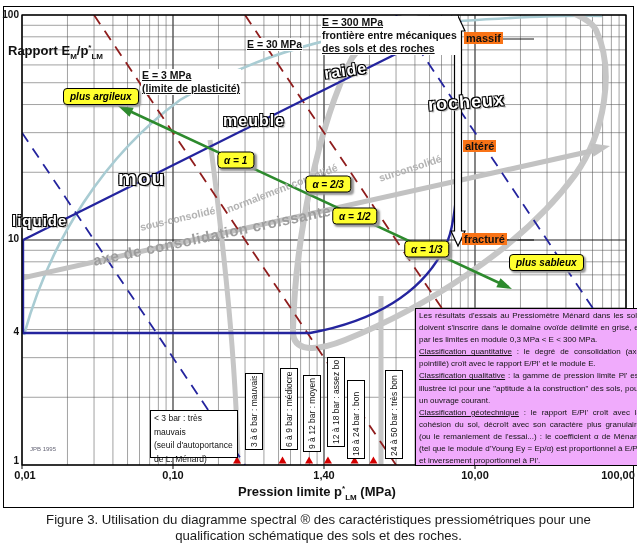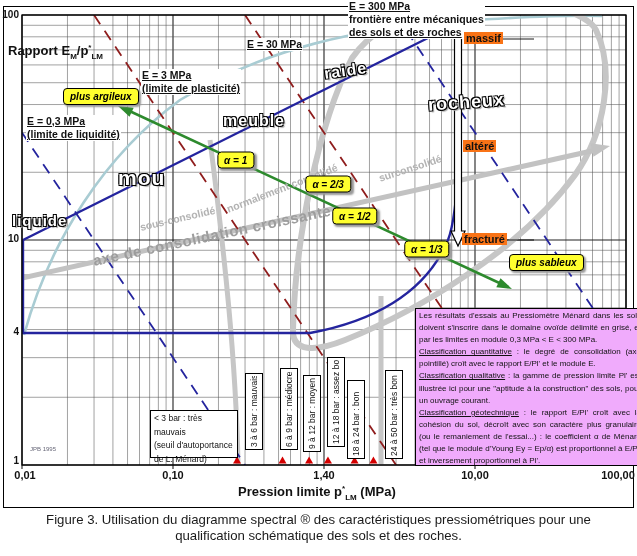--- a/index.html
+++ b/index.html
@@ -175,32 +175,28 @@
   <div class="abs xtick" style="left:453px;">10,00</div>
   <div class="abs xtick" style="left:596px;">100,00</div>
 
   <div class="abs axis-title" style="left:8px;top:43px;">
     <span>Rapport E</span><sub>M</sub><span>/p</span><sup>*</sup><sub>LM</sub>
   </div>
   <div class="abs axis-title" style="left:238px;top:484px;">
     <span>Pression limite p</span><sup>*</sup><sub>LM</sub><span> (MPa)</span>
   </div>
 
-  <div class="abs elabel" style="left:26px;top:115px;">
-    <div class="u">E = 0,3 MPa</div>
-    <div class="u">(limite de liquidité)</div>
-  </div>
   <div class="abs elabel" style="left:141px;top:69px;">
     <div class="u">E = 3 MPa</div>
     <div class="u">(limite de plasticité)</div>
   </div>
   <div class="abs elabel" style="left:246px;top:38px;">
     <div class="u">E = 30 MPa</div>
   </div>
-  <div class="abs elabel" style="left:321px;top:0;margin-left:27px;">
+  <div class="abs elabel" style="left:321px;top:16px;">
     <div class="u">E = 300 MPa</div>
     <div>frontière entre mécaniques</div>
     <div class="u">des sols et des roches</div>
   </div>
 
   <div class="abs soil" style="left:12px;top:212px;font-size:15px;">liquide</div>
   <div class="abs soil" style="left:118px;top:166px;font-size:21px;">mou</div>
   <div class="abs soil" style="left:223px;top:112px;font-size:16px;">meuble</div>
   <div class="abs soil" style="left:324px;top:62px;font-size:16px;transform:rotate(-8deg);">raide</div>
   <div class="abs soil" style="left:428px;top:92px;font-size:18px;transform:rotate(-4deg);">rocheux</div>

